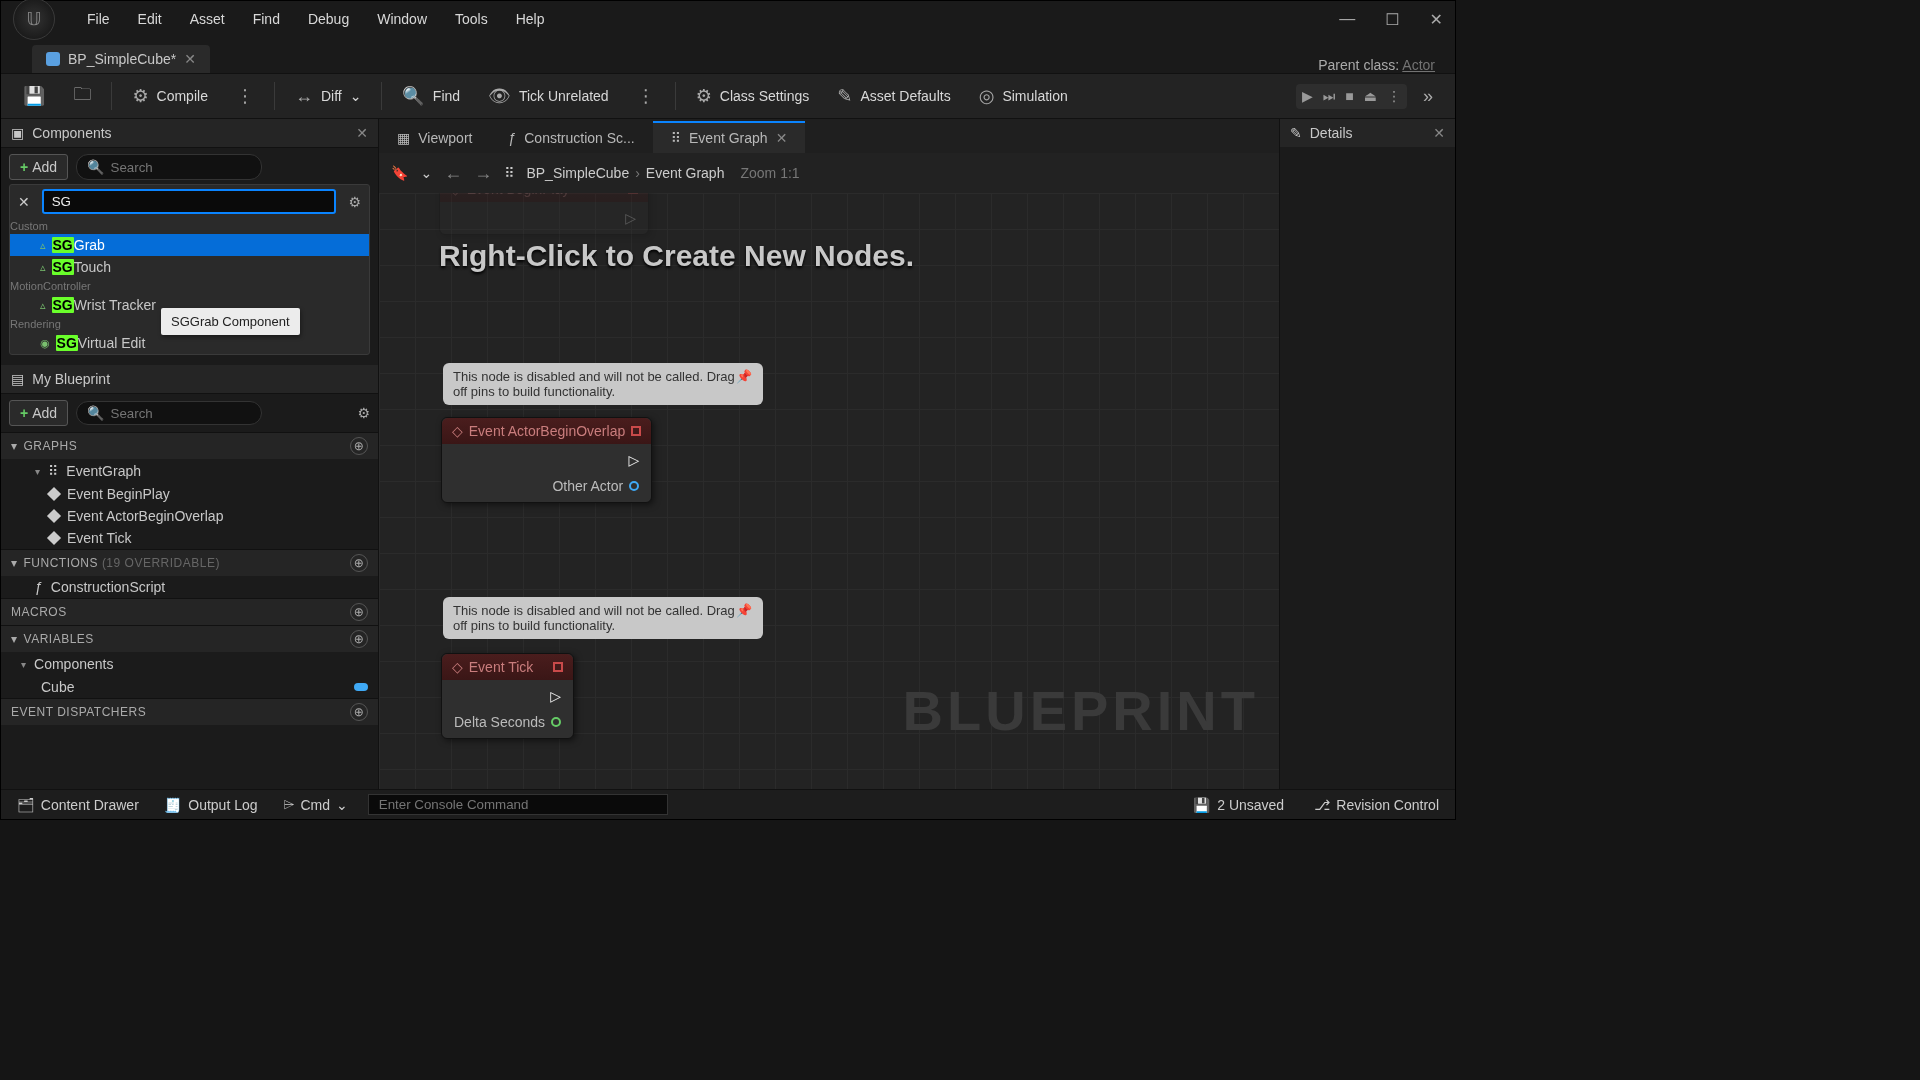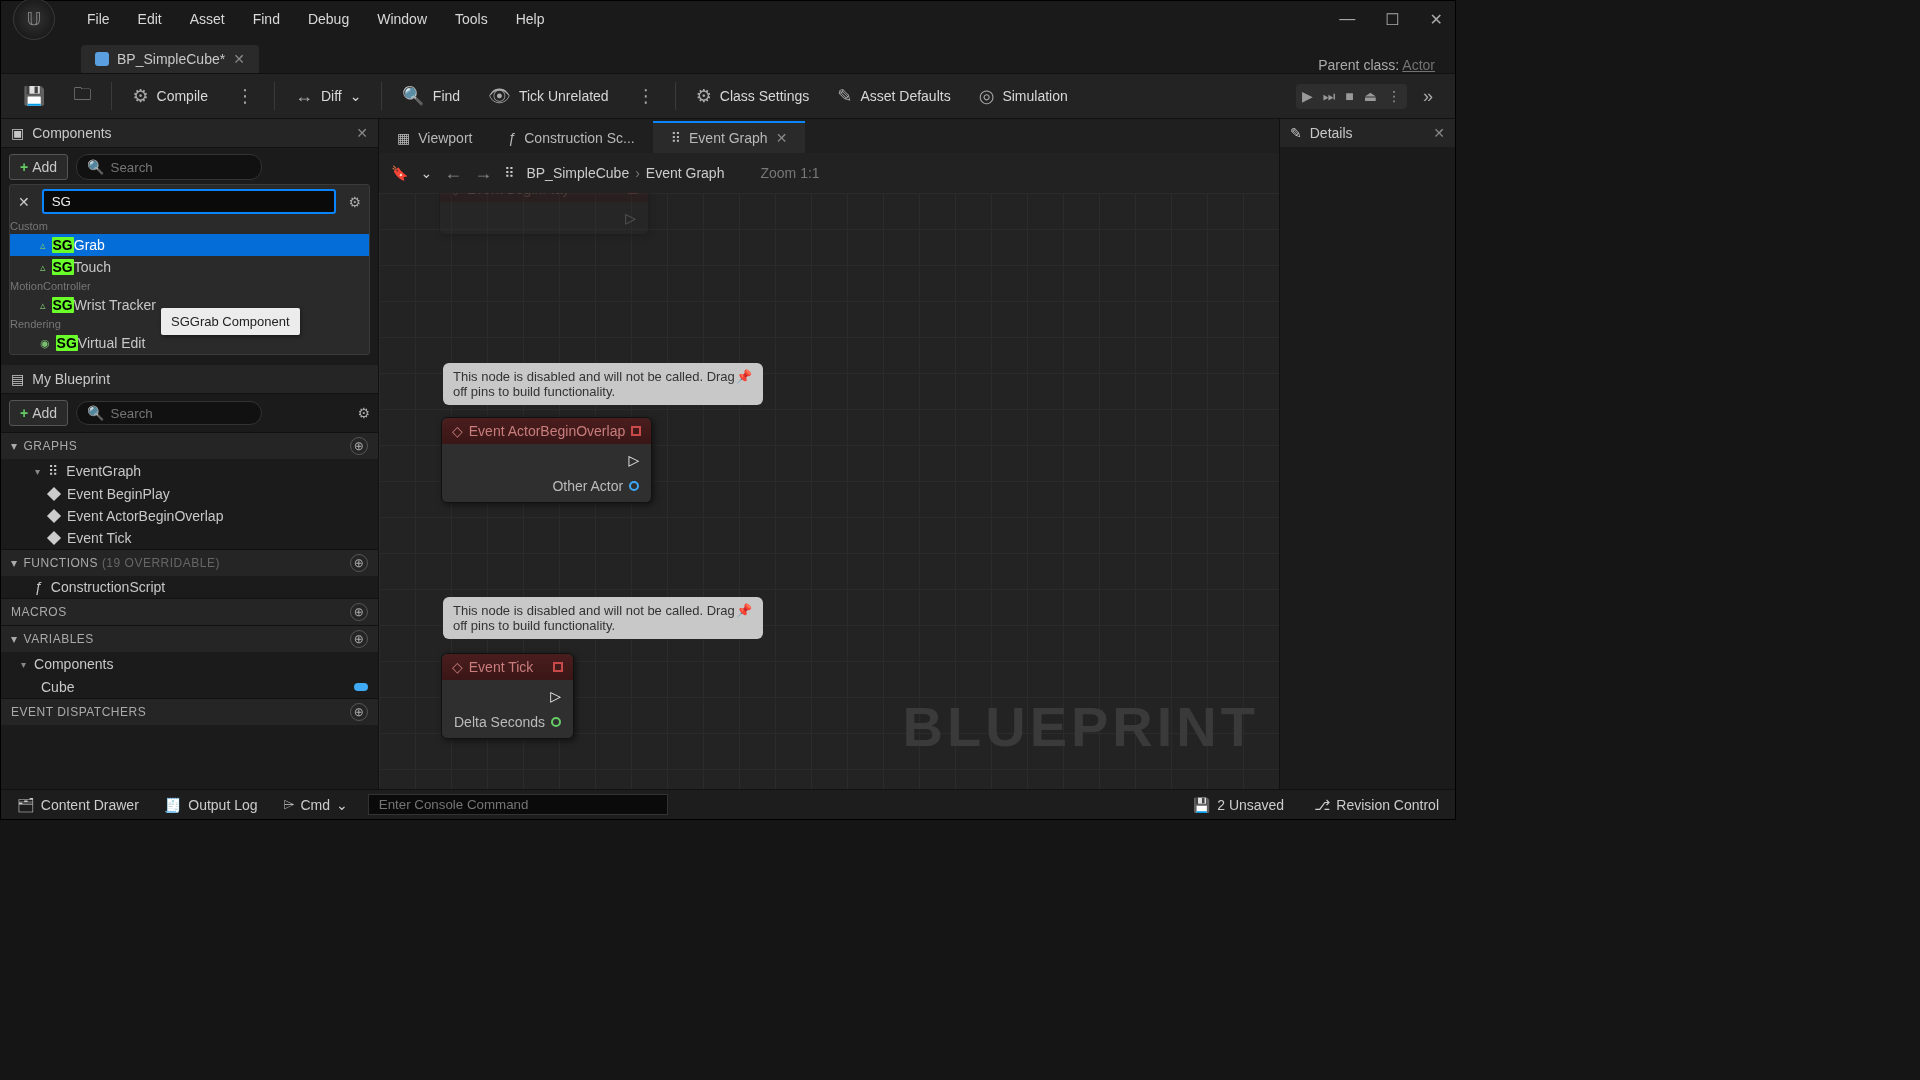--- a/index.html
+++ b/index.html
@@ -7,21 +7,21 @@
 .app-frame { position: absolute; left: 0; top: 0; width: 1456px; height: 820px; background: #1a1a1a; border: 1px solid #000; }
 
 
 .menubar { height: 36px; display: flex; align-items: center; padding: 0 12px; background: #1a1a1a; }
 .ue-logo { width: 42px; height: 42px; border-radius: 50%; background: radial-gradient(#333, #111); margin-right: 18px; display: flex; align-items: center; justify-content: center; color: #888; font-size: 18px; border: 1px solid #3a3a3a; }
 .menuitem { padding: 4px 14px; color: #d8d8d8; cursor: pointer; }
 .win-controls { margin-left: auto; display: flex; gap: 30px; color: #aaa; font-size: 16px; }
 .win-controls span { cursor: pointer; }
 
 
-.doctab-row { height: 36px; display: flex; align-items: flex-end; padding-left: 80px; }
+.doctab-row { height: 36px; display: flex; align-items: flex-end; padding-left: 31px; }
 .doctab { background: #2a2a2a; padding: 6px 14px; display: flex; align-items: center; gap: 8px; border-radius: 4px 4px 0 0; }
 .doctab-icon { width: 14px; height: 14px; background: #5aa0e0; border-radius: 3px; }
 .doctab .close { color: #888; cursor: pointer; }
 .parent-class { margin-left: auto; color: #aaa; padding-right: 20px; }
 .parent-class .linklike { text-decoration: underline; color: #737373; }
 
 
 .toolbar { height: 46px; background: #232323; display: flex; align-items: center; padding: 0 10px; gap: 4px; border-top: 1px solid #111; border-bottom: 1px solid #111; }
 .tbtn { display: flex; align-items: center; gap: 8px; padding: 6px 12px; color: #d8d8d8; cursor: pointer; border-radius: 3px; }
 .tbtn .ticon { font-size: 18px; color: #aaa; }
@@ -69,25 +69,25 @@
 
 .gtabs { display:flex; background:#1f1f1f; height:34px; align-items:flex-end; }
 .gtab { padding:7px 18px; display:flex; align-items:center; gap:8px; color:#b8b8b8; cursor:pointer; }
 .gtab.active { background:#2a2a2a; border-top:2px solid #0a84ff; }
 .gtab .close { color:#888; }
 
 
 .graph-bar { height:40px; display:flex; align-items:center; gap:12px; padding:0 12px; background:#222; color:#ccc; }
 .graph-bar .navarrow { color:#888; cursor:pointer; font-size:18px; }
 .breadcrumb .sep2 { color:#777; margin:0 6px; }
-.zoom { color:#777; margin-left:24px; }
+.zoom { color:#777; margin-left:4px; }
 .graph-canvas { position:relative; height: calc(100% - 34px - 40px); background:#232323;
   background-image: linear-gradient(#2b2b2b 1px, transparent 1px), linear-gradient(90deg, #2b2b2b 1px, transparent 1px);
   background-size: 36px 36px; overflow:hidden; }
-.bp-watermark { position:absolute; right:20px; bottom:30px; color:#3a3a3a; font-size:56px; font-weight:800; letter-spacing:4px; }
+.bp-watermark { position:absolute; right:20px; bottom:46px; color:#3a3a3a; font-size:56px; font-weight:800; letter-spacing:4px; }
 .hint-text { position:absolute; left:60px; top:46px; color:#c8c8c8; font-size:30px; font-weight:700; text-shadow: 0 2px 3px #000; }
 
 .node { position:absolute; background:#2f2f2f; border:1px solid #111; border-radius:6px; min-width:210px; box-shadow: 2px 2px 6px rgba(0,0,0,0.5); }
 .node-header { background: linear-gradient(#4a1d1d,#3a1616); padding:5px 10px; color:#c97d7d; border-radius:6px 6px 0 0; display:flex; align-items:center; gap:6px; }
 .node-header .stop { width:10px; height:10px; border:2px solid #c94a4a; margin-left:auto; }
 .node-body { padding:8px 12px; display:flex; flex-direction:column; gap:10px; align-items:flex-end; }
 .exec-pin { color:#eee; font-size:14px; }
 .pinrow { display:flex; align-items:center; gap:6px; color:#bbb; }
 .datapin { width:10px; height:10px; border-radius:50%; border:2px solid #3fa9f5; }
 .datapin.green { border-color:#6c6; }
@@ -348,20 +348,21 @@
         <span class="navarrow">→</span>
         <span>⠿</span>
         <span class="breadcrumb">
           <span>BP_SimpleCube</span><span class="sep2">›</span><span>Event Graph</span>
         </span>
         <span class="zoom">Zoom 1:1</span>
       </div>
 
       <div class="graph-canvas">
         <div class="bp-watermark">BLUEPRINT</div>
+        <div class="hint-text">Right-Click to Create New Nodes.</div>
 
         <div class="node" style="left:60px; top:-18px; opacity:0.25;">
           <div class="node-header">
               <span>◇</span>
               <span>Event BeginPlay</span>
               <span class="stop"></span>
             </div>
           <div class="node-body">
               <span class="exec-pin">▷</span>
             </div>

